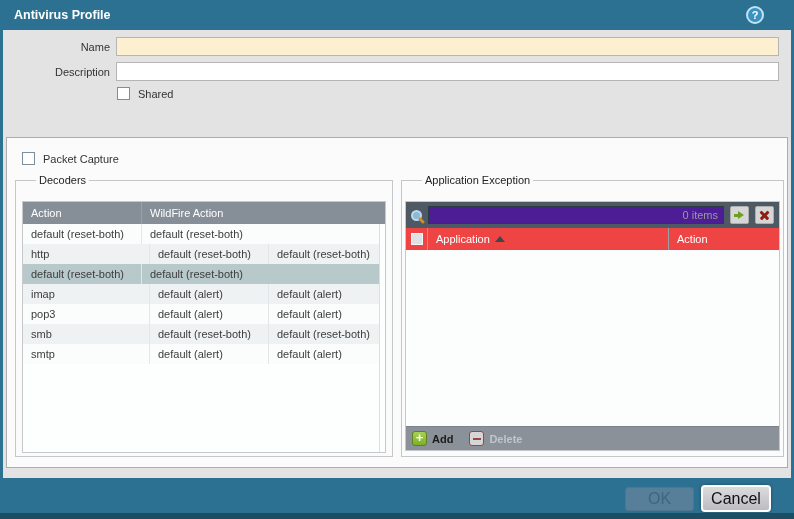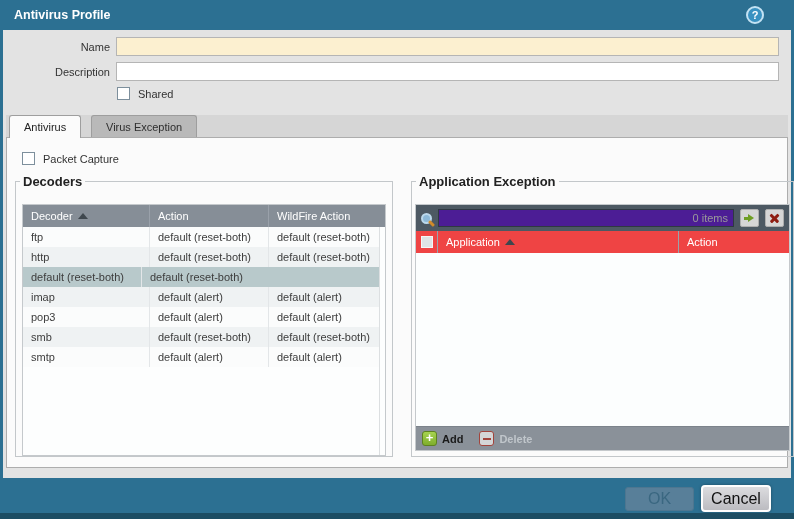--- a/index.html
+++ b/index.html
@@ -38,23 +38,23 @@
   .tab-antivirus { left:3px; }
   .tab-virus-exception { left:85px; }
 
   
   .panel { position:absolute; left:3px; right:3px; top:107px; height:331px; background:#fbfbfb;
     border:1px solid #adadad; z-index:2; }
   .pc-cb { position:absolute; left:15px; top:14px; }
   .pc-lbl { position:absolute; left:36px; top:15px; }
 
   fieldset { position:absolute; border:1px solid #c3c7ca; background:transparent; padding:3px 4px 4px 4px; }
-  legend { font-weight:bold; color:#222; padding:0 3px; margin-left:0; font-size:13px; }
+  legend { font-weight:normal; color:#222; padding:0 3px; margin-left:16px; font-size:11px; }
   .fs-decoders { left:8px; top:36px; width:378px; height:283px; }
-  .fs-appex { left:404px; top:36px; width:383px; height:283px; }
+  .fs-appex { left:394px; top:36px; width:383px; height:283px; }
 
   
   .dec-table { position:absolute; left:6px; top:15px; width:364px; height:252px;
     border:1px solid #c5c9cc; background:#fdfefe; }
   .thead { display:flex; height:22px; background:#868e97; color:#fff; }
   .th { line-height:22px; padding-left:8px; border-right:1px solid #9aa1aa; cursor:pointer;
     display:flex; align-items:center; gap:5px; }
   .th:last-child { border-right:none; }
   .dec-c1 { width:127px; } .dec-c2 { width:119px; } .dec-c3 { flex:1; }
   .sort-asc { width:0; height:0; border-left:5px solid transparent; border-right:5px solid transparent;
@@ -133,48 +133,39 @@
   <div class="dlg-body">
 
     <div class="form-label lbl-name">Name</div>
     <input class="txt txt-name" type="text" value="" style="">
     <div class="form-label lbl-desc">Description</div>
     <input class="txt txt-desc" type="text" value="" style="">
 
     <div class="checkbox shared-cb"></div>
     <div class="shared-lbl">Shared</div>
 
-    <div class="tabstrip">
-      <div class="tab tab-antivirus active">Antivirus</div>
-      <div class="tab tab-virus-exception">Virus Exception</div>
-    </div>
 
     <div class="panel">
 
       <div class="checkbox pc-cb"></div>
       <div class="pc-lbl">Packet Capture</div>
 
       <fieldset class="fs-decoders">
         <legend>Decoders</legend>
         <div class="dec-table">
           <div class="thead">
-            <div class="th dec-c1">
-              <span>Decoder</span>
-              <span class="sort-asc"></span>
-            </div>
             <div class="th dec-c2">
               <span>Action</span>
             </div>
             <div class="th dec-c3">
               <span>WildFire Action</span>
             </div>
           </div>
           <div id="dec-body">
               <div class="trow even">
-                <div class="td dec-c1">ftp</div>
                 <div class="td dec-c2">default (reset-both)</div>
                 <div class="td dec-c3">default (reset-both)</div>
               </div>
               <div class="trow odd">
                 <div class="td dec-c1">http</div>
                 <div class="td dec-c2">default (reset-both)</div>
                 <div class="td dec-c3">default (reset-both)</div>
               </div>
               <div class="trow selected">
                 <div class="td dec-c2">default (reset-both)</div>

